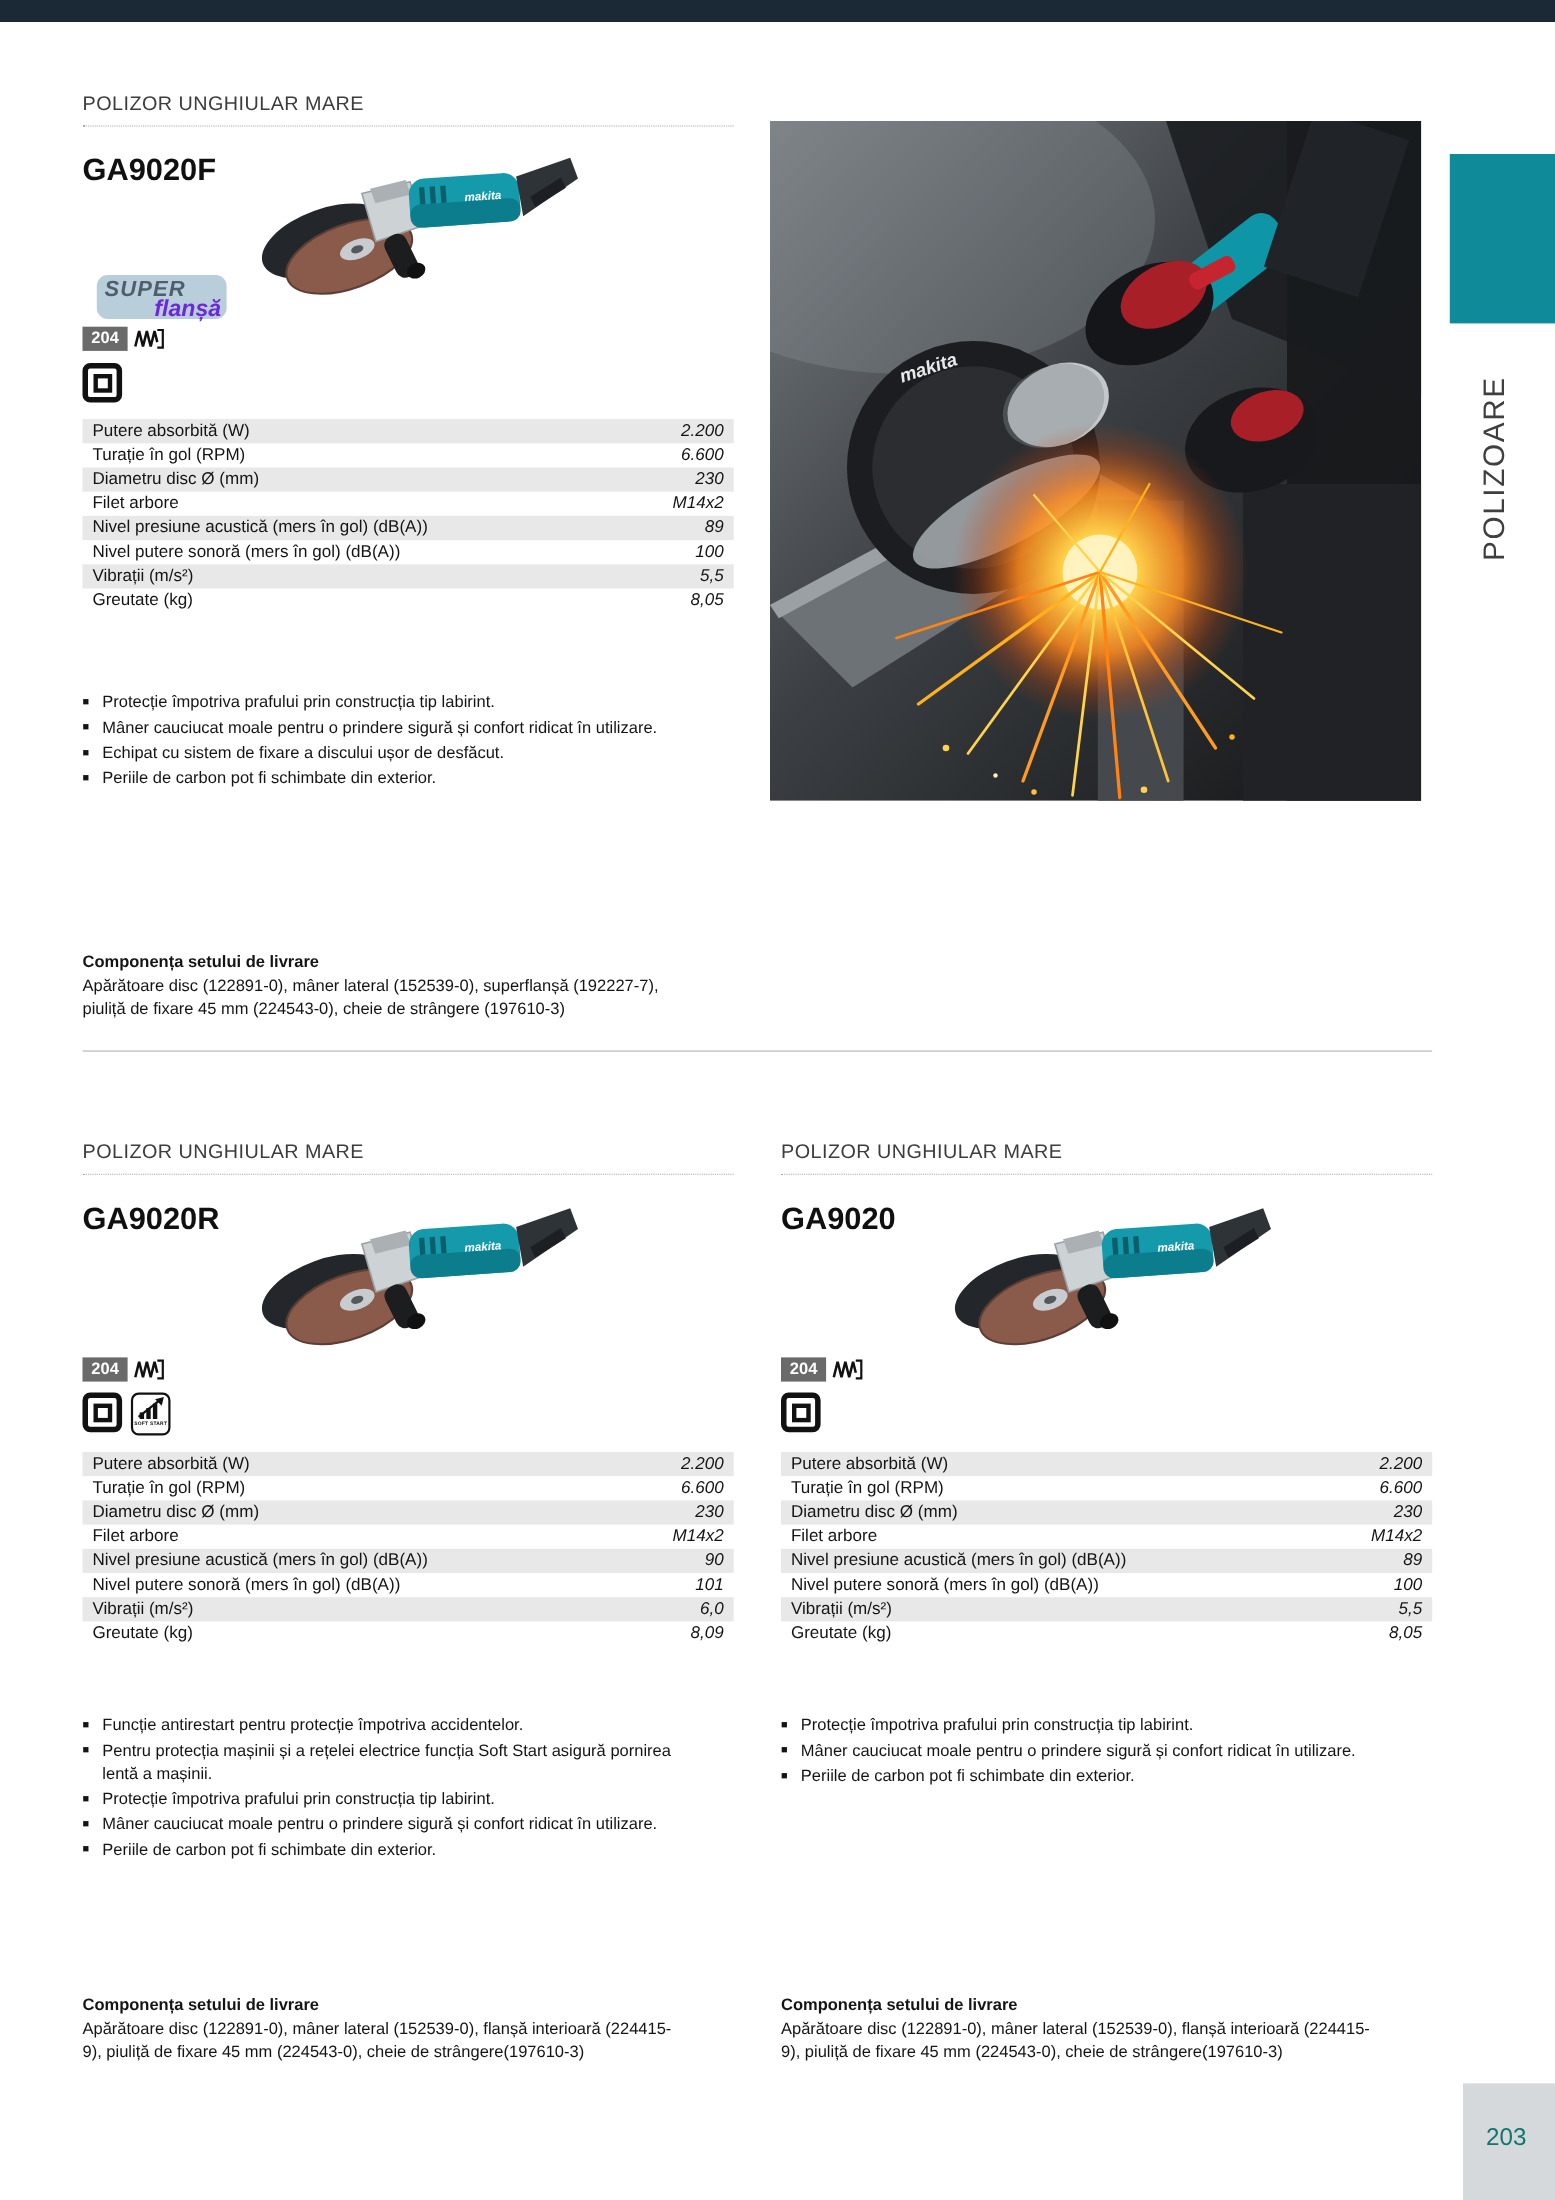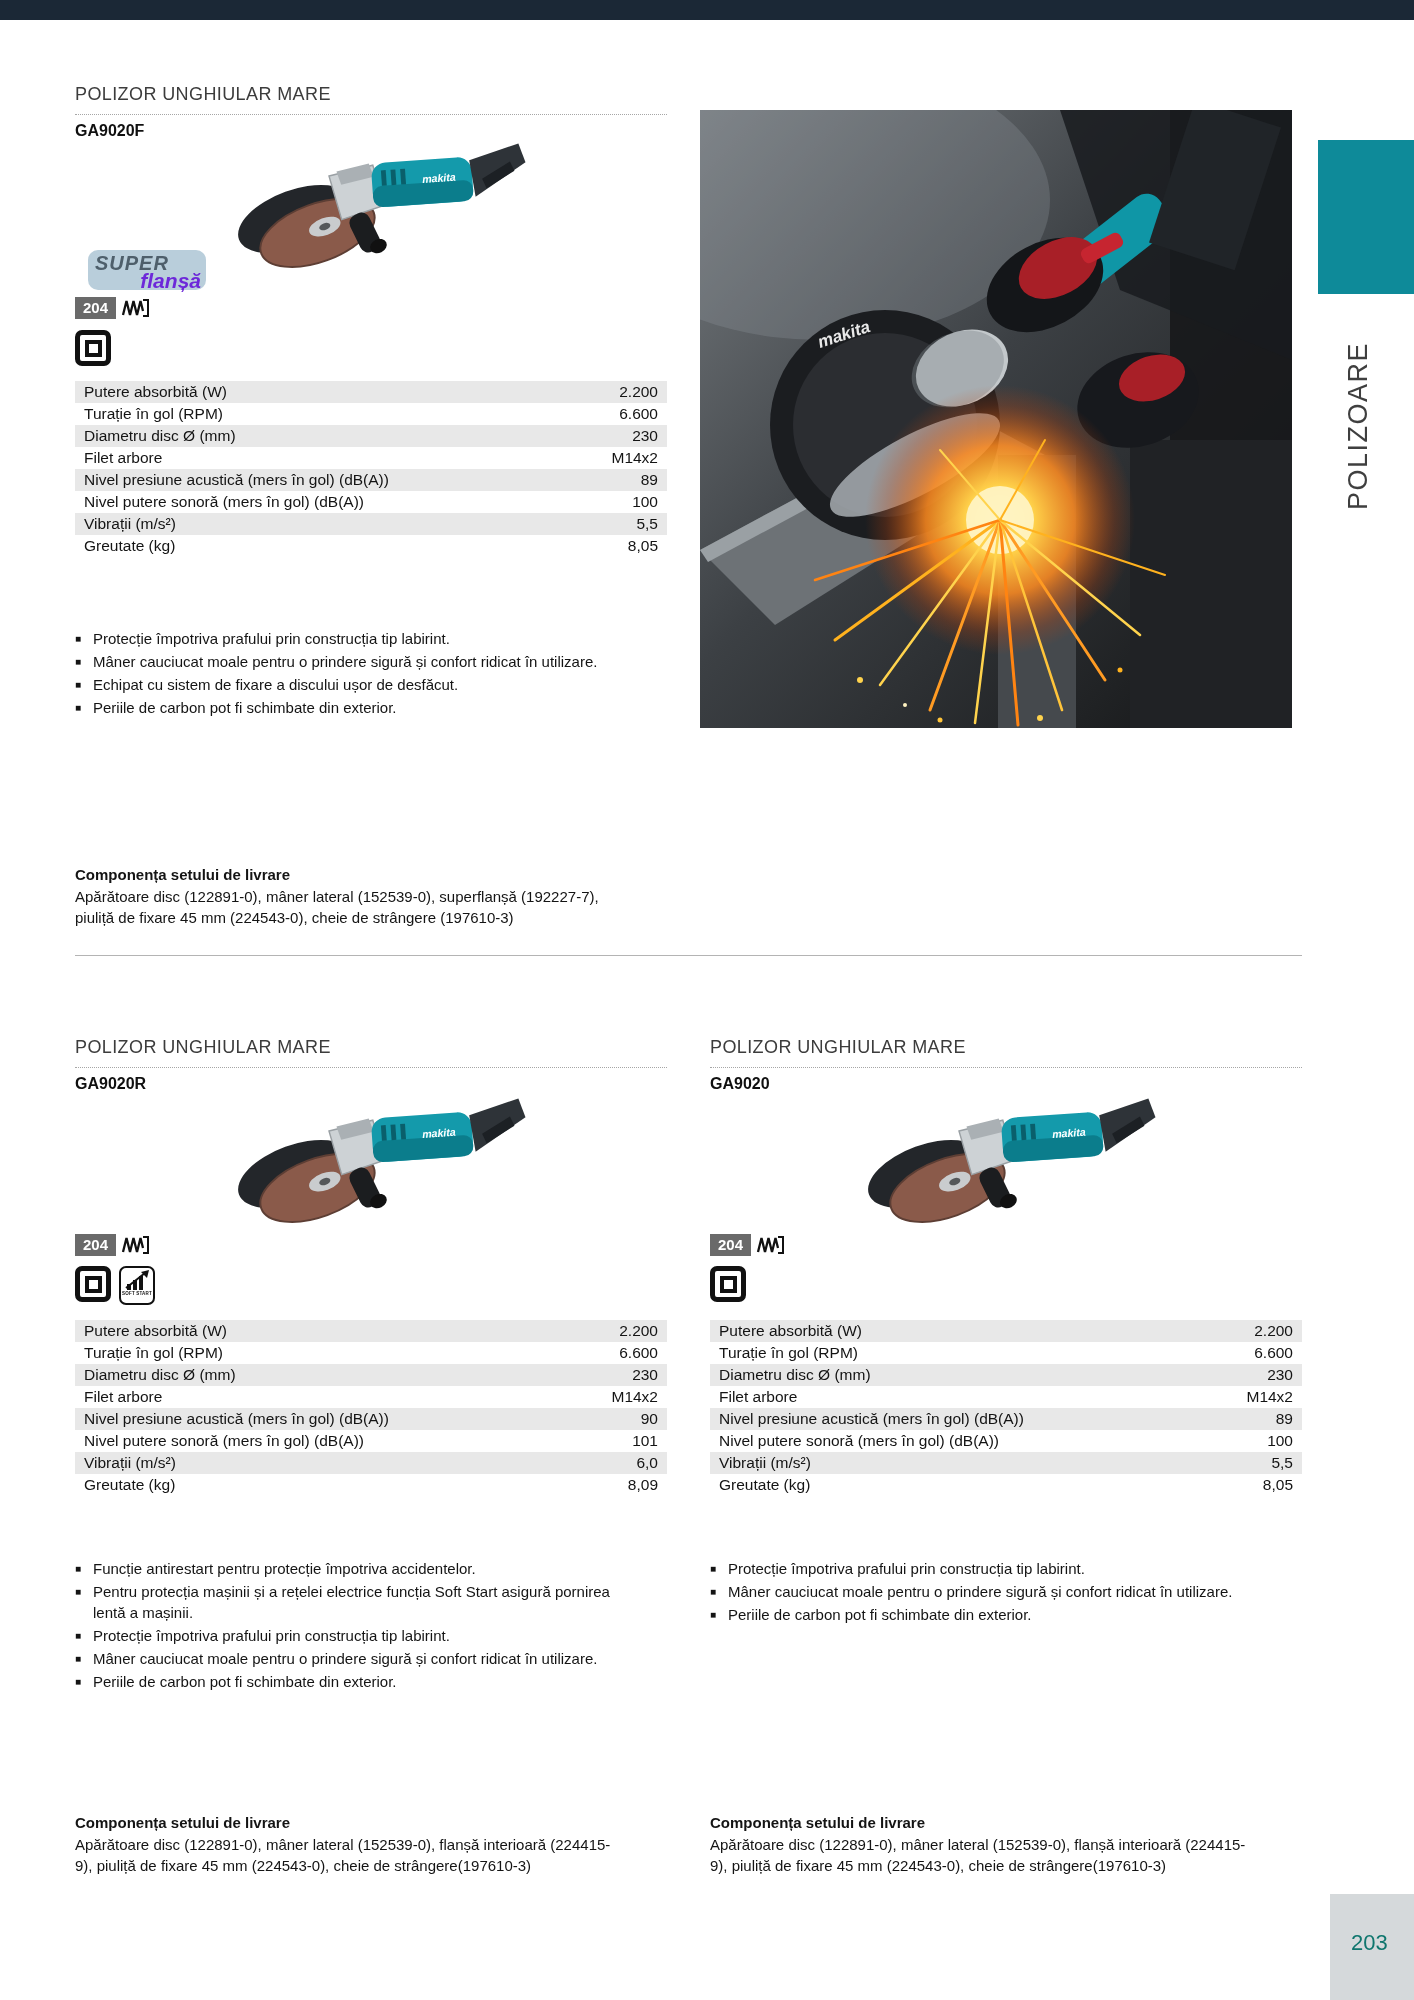--- a/index.html
+++ b/index.html
@@ -13,21 +13,21 @@
                 transform:rotate(-90deg); font-size:27px; letter-spacing:1.5px; color:#3f3f3f;
                 text-align:center; white-space:nowrap; }
   .pagenum-block { position:absolute; right:0; bottom:0; width:84px; height:106px; background:#d5d9db; }
   .pagenum { position:absolute; left:21px; top:36px; font-size:22px; color:#0f766e; }
   .hr-sep { position:absolute; left:75px; top:955px; width:1227px; height:0; border-top:1.5px solid #b4b4b4; }
 
   
   .section { position:absolute; width:592px; }
   .cat-header { font-size:18px; color:#3c3c3c; letter-spacing:.4px; padding-bottom:9px;
                 border-bottom:1.5px dotted #a6a6a6; }
-  .model { font-size:16px; font-weight:bold; color:#101010; margin-top:7px; }
+  .model { font-size:28px; font-weight:bold; color:#101010; margin-top:24px; }
 
   .product-image { position:absolute; width:310px; height:140px; }
   .product-image svg { width:100%; height:100%; }
 
   .super-badge { position:absolute; left:13px; width:118px; height:40px; background:#b9cedb;
                  border-radius:10px; font-style:italic; font-weight:bold; line-height:1; }
   .super-line1 { display:block; color:#4e5f6b; font-size:20px; padding:3px 0 0 7px; letter-spacing:1px; }
   .super-line2 { display:block; color:#6d28d9; font-size:21px; text-align:right; padding-right:5px; margin-top:-3px; }
 
   .ref-row { position:absolute; left:0; display:flex; align-items:center; gap:5px; }
@@ -38,21 +38,21 @@
   .ins-inner { width:9px; height:9px; border:4.5px solid #111; }
   .soft-icon { width:32px; height:33px; border:2.5px solid #111; border-radius:7px; background:#fff;
                display:flex; flex-direction:column; align-items:center; justify-content:flex-start; padding-top:2px; }
   .soft-text { font-size:4.5px; font-weight:bold; letter-spacing:.2px; color:#111; margin-top:0px; }
 
   .spec-table { position:absolute; left:0; width:592px; }
   .spec-row { display:flex; justify-content:space-between; height:22px; line-height:22px;
               font-size:15.5px; padding:0 9px; }
   .spec-row.shaded { background:#e8e8e8;gap:12px; }
   .spec-label { white-space:nowrap; }
-  .spec-value { white-space:nowrap; }
+  .spec-value { white-space:nowrap;font-style:italic; }
 
   .features { position:absolute; left:0; width:548px; list-style:none; margin:0; padding:0;
               font-size:15px; line-height:21px; }
   .features li { position:relative; padding-left:18px; margin-bottom:2px; }
   .bullet-marker { position:absolute; left:0; top:0px; font-size:10px; }
   .features .b { font-weight:normal;margin-top:40px; }
 
   .delivery { position:absolute; left:0; width:552px; font-size:15px; line-height:21.5px; }
   .delivery-title { font-weight:bold; }
 

